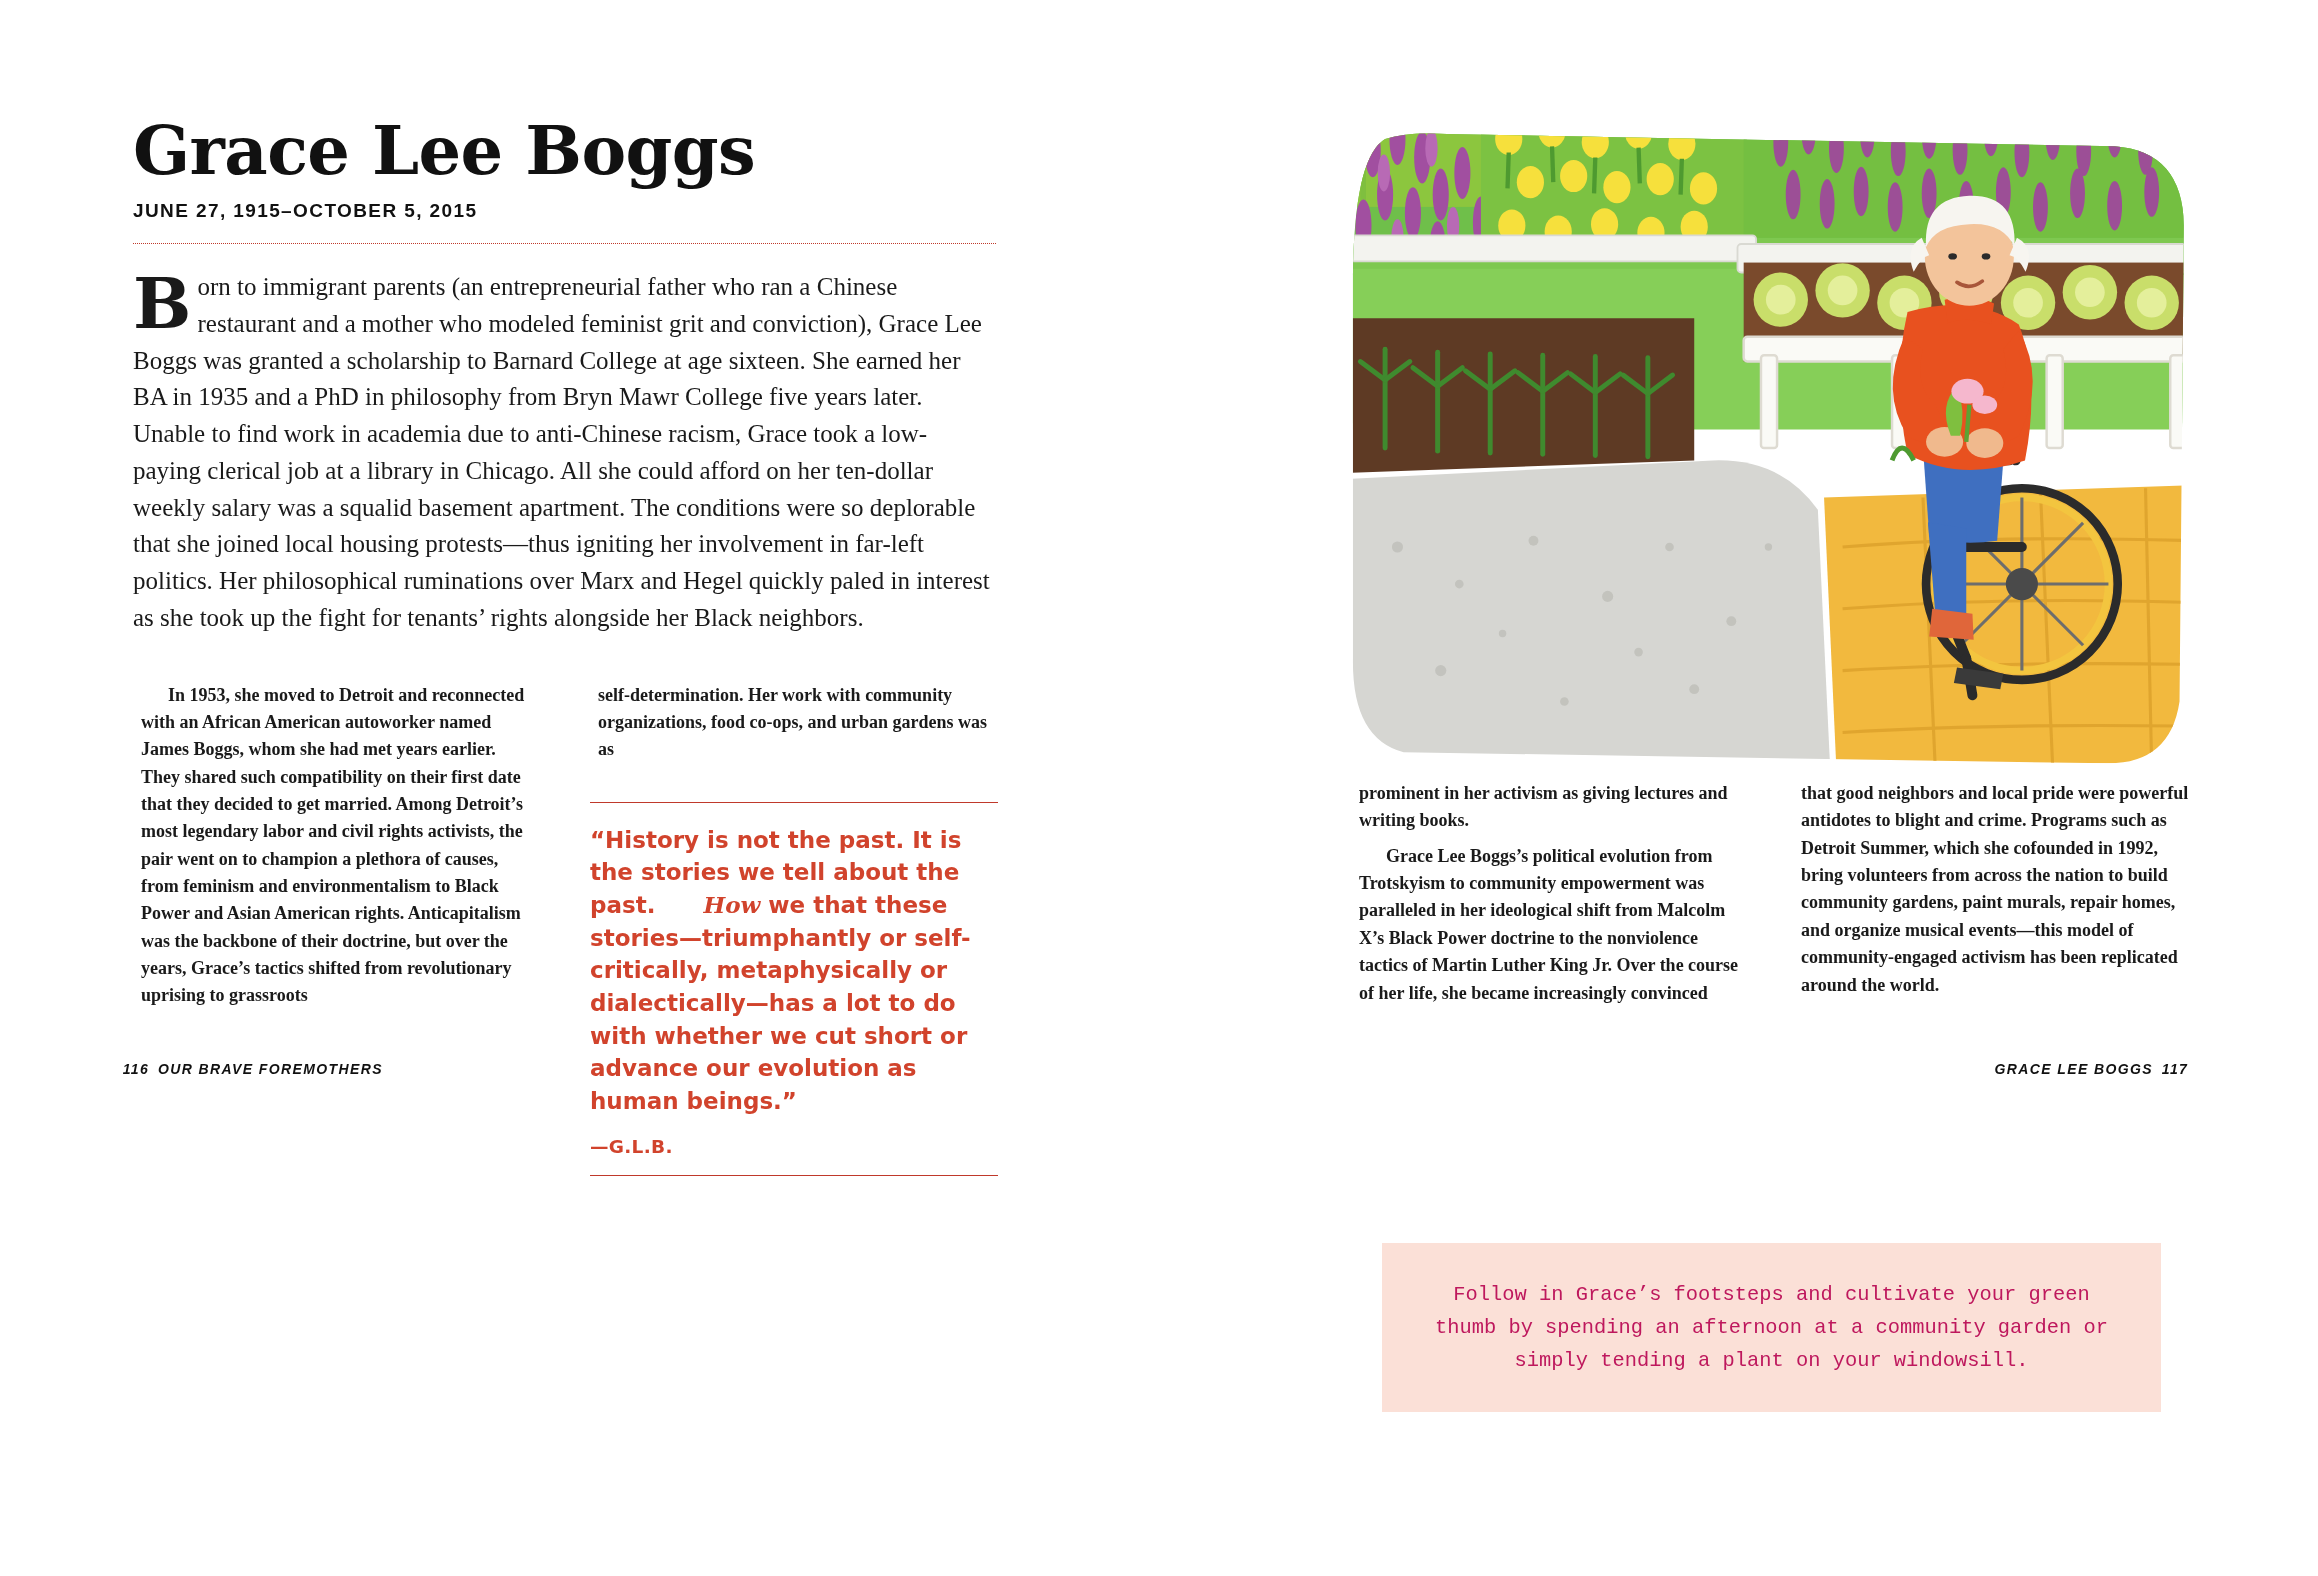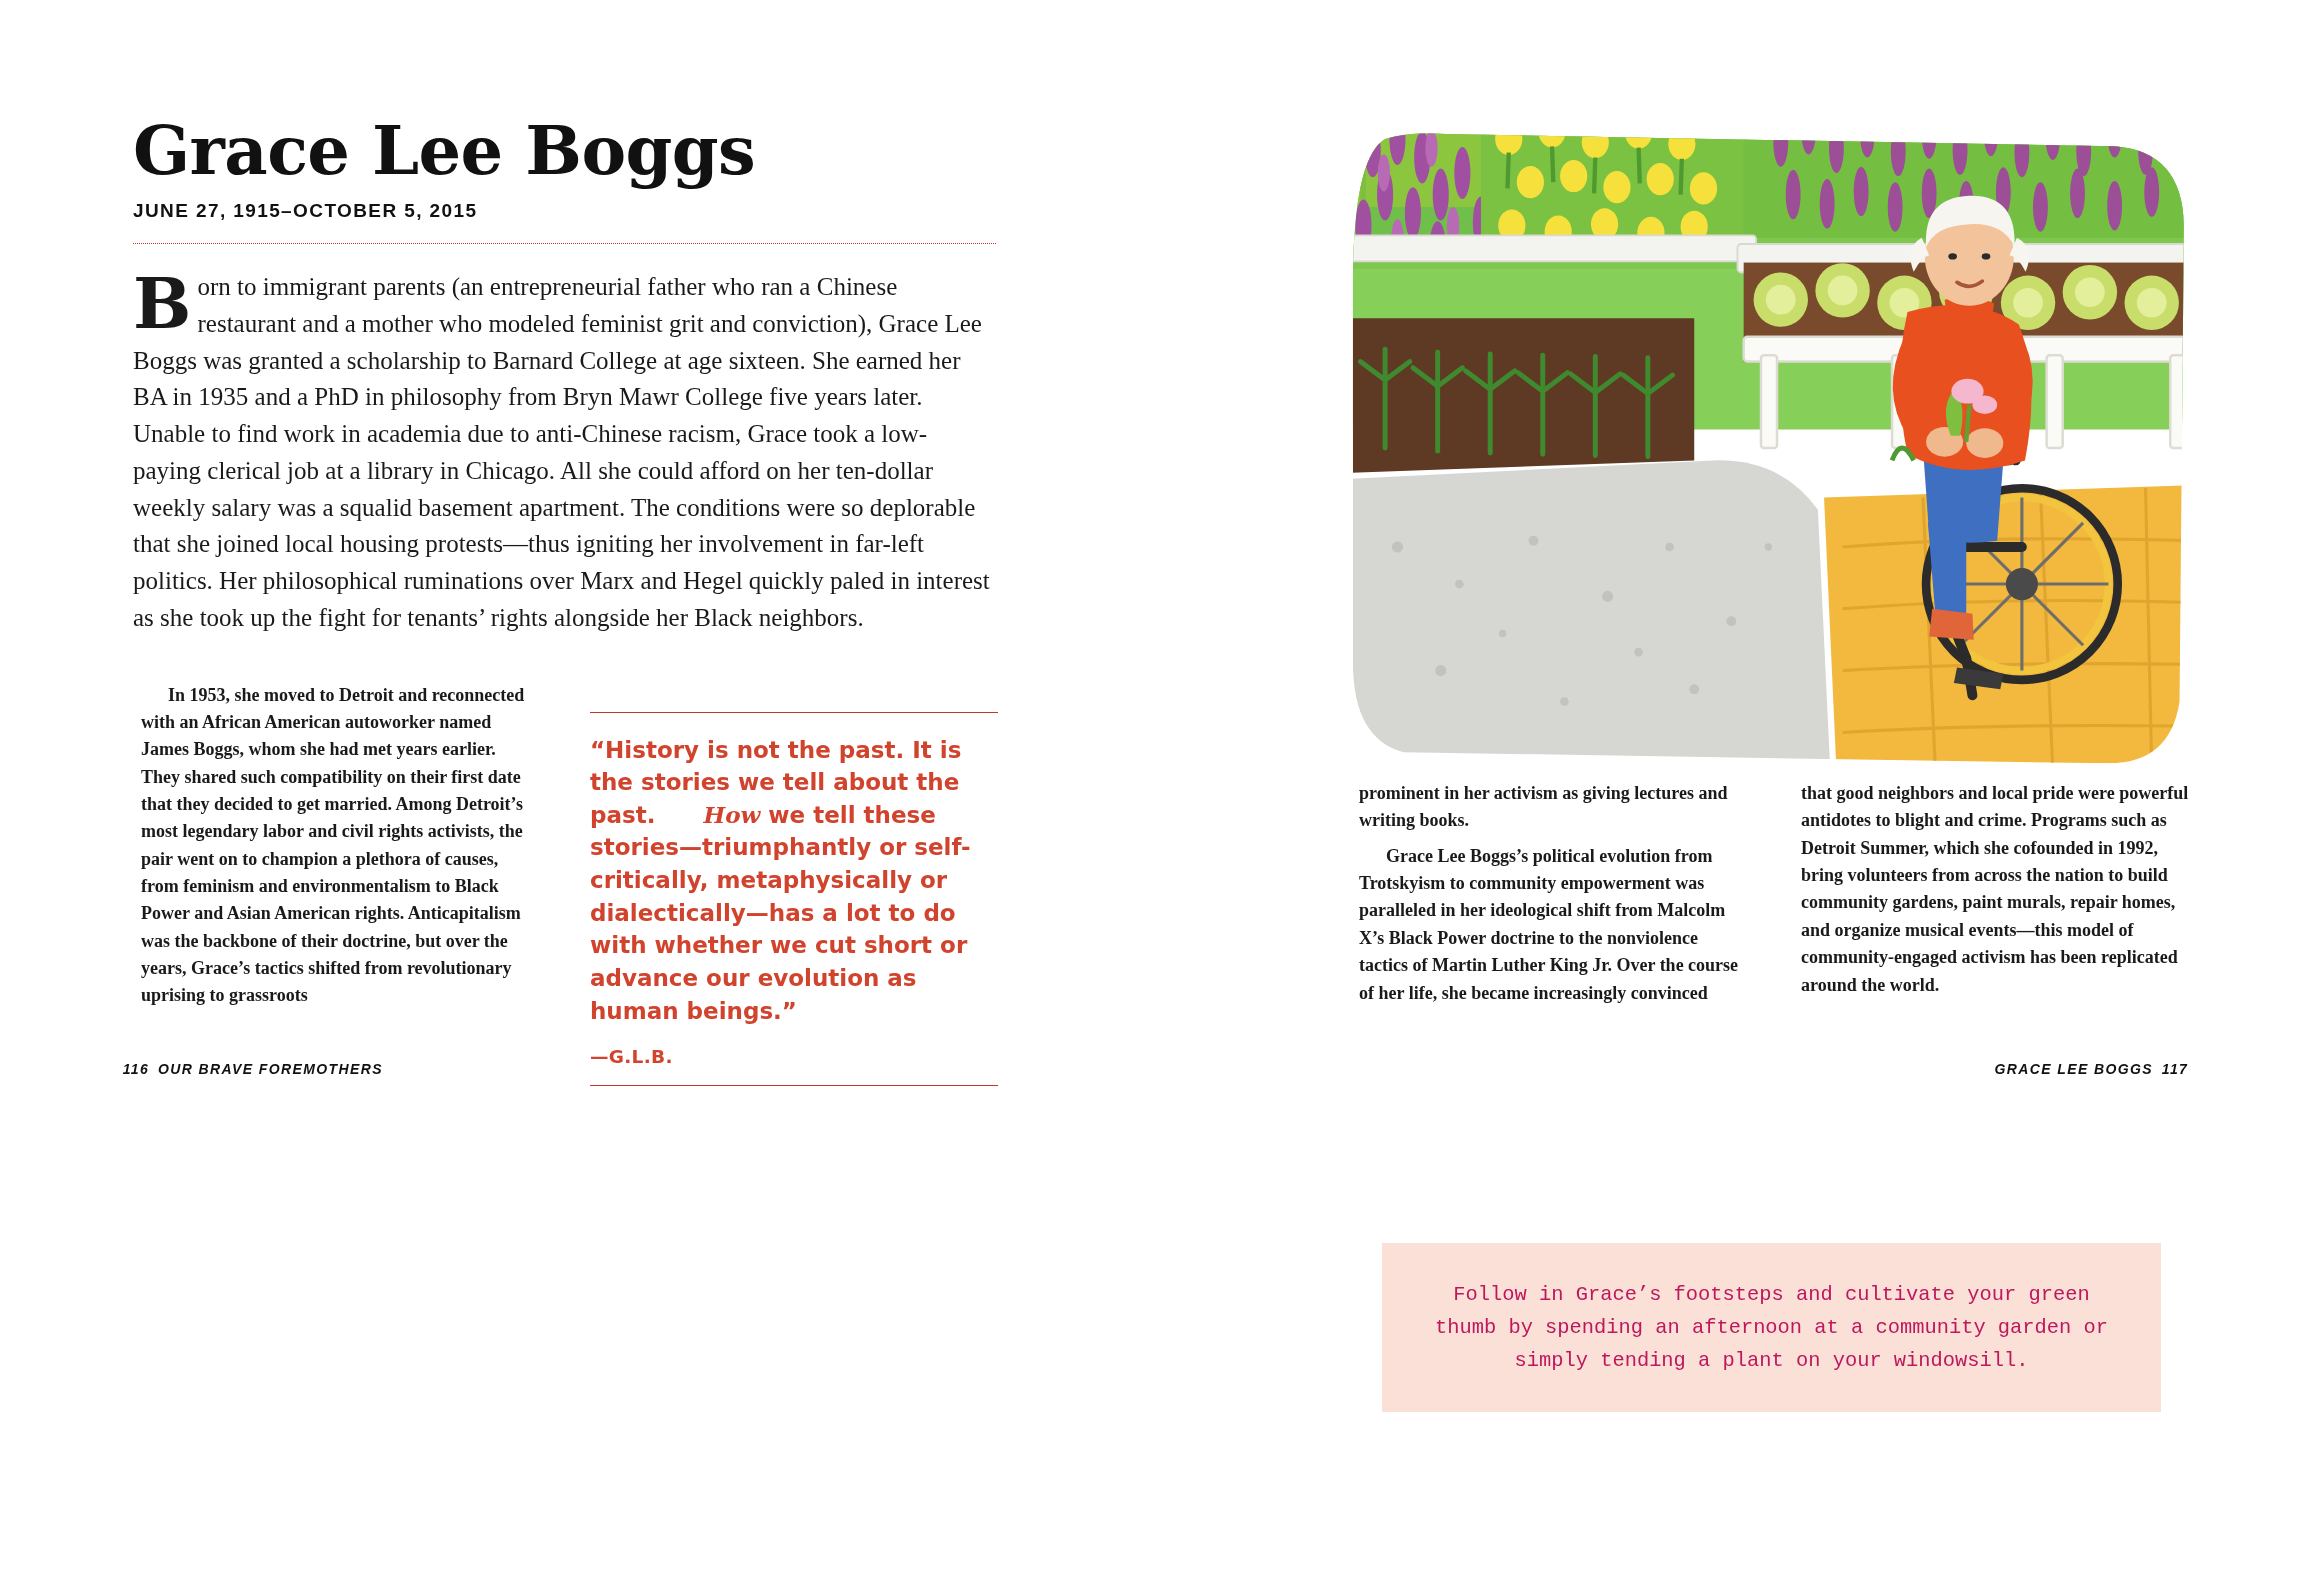--- a/index.html
+++ b/index.html
@@ -185,23 +185,24 @@
 
     <p class="lede">
       <span class="dropcap">B</span><span>orn to immigrant parents (an entrepreneurial father who ran a Chinese restaurant and a mother who modeled feminist grit and conviction), Grace Lee Boggs was granted a scholarship to Barnard College at age sixteen. She earned her BA in 1935 and a PhD in philosophy from Bryn Mawr College five years later. Unable to find work in academia due to anti-Chinese racism, Grace took a low-paying clerical job at a library in Chicago. All she could afford on her ten-dollar weekly salary was a squalid basement apartment. The conditions were so deplorable that she joined local housing protests—thus igniting her involvement in far-left politics. Her philosophical ruminations over Marx and Hegel quickly paled in interest as she took up the fight for tenants’ rights alongside her Black neighbors.</span>
     </p>
 
     <div class="two-col">
       <div class="col">
         <p class="body-text"><span class="indent"></span><span>In 1953, she moved to Detroit and reconnected with an African American autoworker named James Boggs, whom she had met years earlier. They shared such compatibility on their first date that they decided to get married. Among Detroit’s most legendary labor and civil rights activists, the pair went on to champion a plethora of causes, from feminism and environmentalism to Black Power and Asian American rights. Anticapitalism was the backbone of their doctrine, but over the years, Grace’s tactics shifted from revolutionary uprising to grassroots</span></p>
       </div>
       <div class="col">
+        <p class="body-text">self-determination. Her work with community organizations, food co-ops, and urban gardens was as</p>
 
         <div class="quote-block">
-          <p class="quote-text"><span>“History is not the past. It is the stories we tell about the past. </span><span class="ital">How</span><span> we tell these stories—triumphantly or self-critically, metaphysically or dialectically—has a lot to do with whether we cut short or advance our evolution as human beings.”</span></p>
+          <p class="quote-text"><span>“History is not the past. It is the stories we tell about the past. </span><span class="ital">How</span><span> we that these stories—triumphantly or self-critically, metaphysically or dialectically—has a lot to do with whether we cut short or advance our evolution as human beings.”</span></p>
           <p class="quote-attrib">—G.L.B.</p>
         </div>
       </div>
     </div>
 
     <div class="folio folio-left">
       <span class="num">116</span><span>OUR BRAVE FOREMOTHERS</span>
     </div>
   </div>
 

